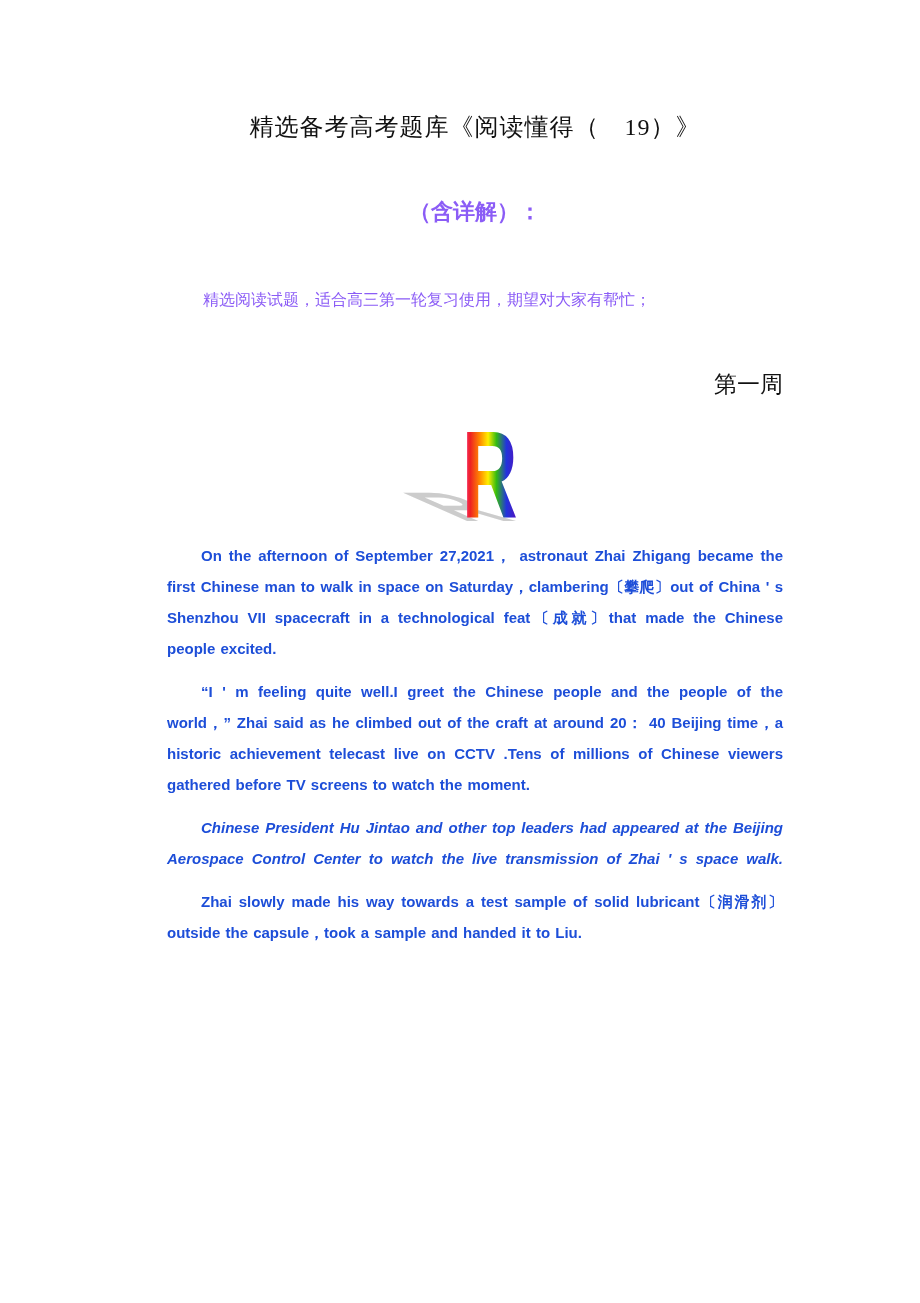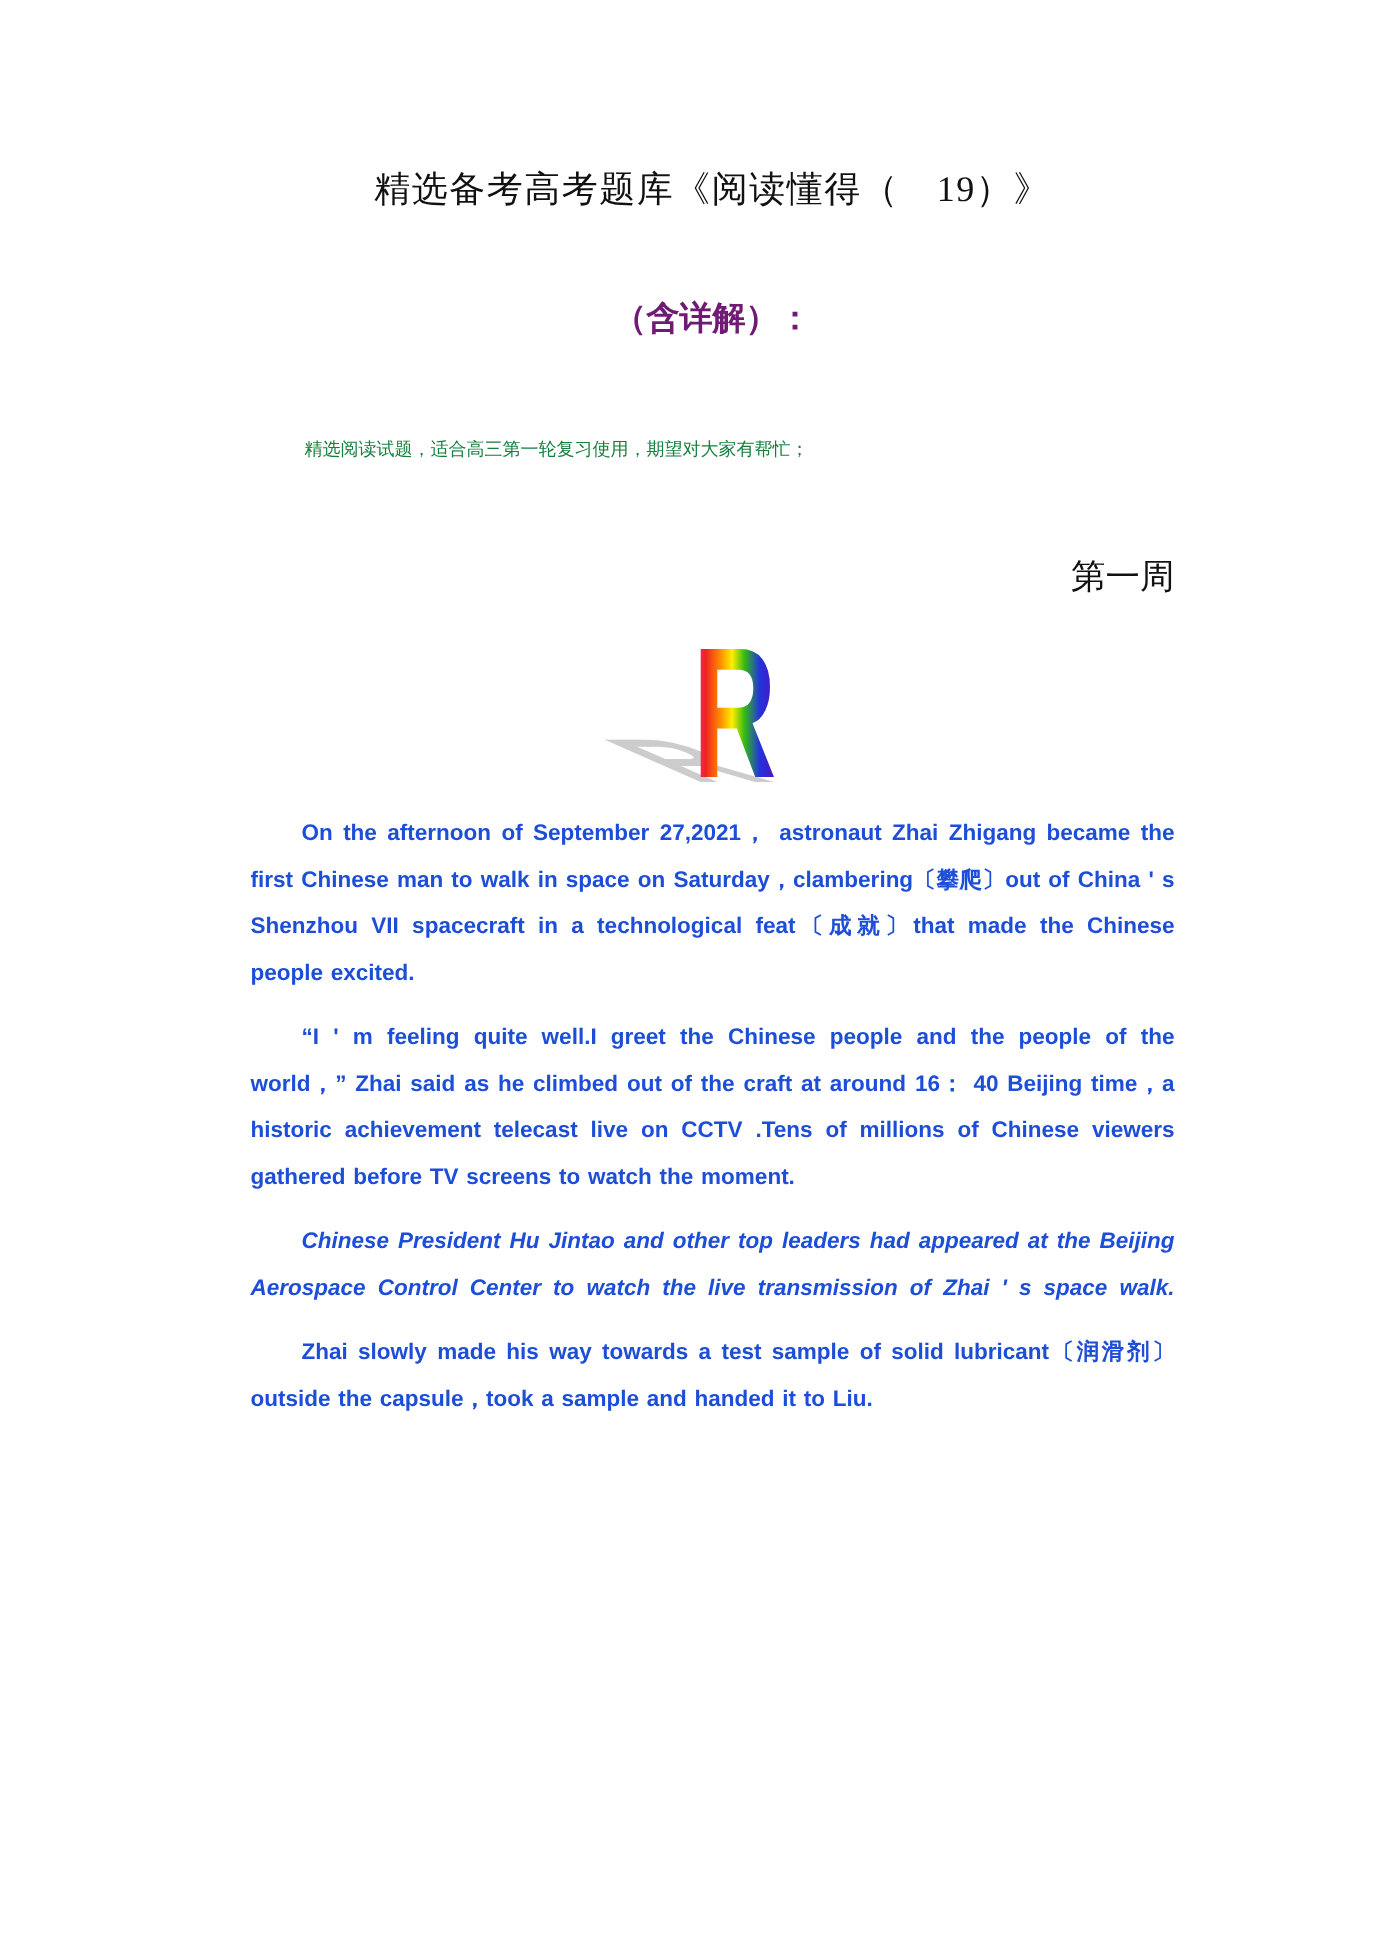--- a/index.html
+++ b/index.html
@@ -24,28 +24,28 @@
     color: #111111;
     letter-spacing: 1px;
   }
   .doc-subtitle {
     margin: 56px 0 0 0;
     text-align: center;
     font-family: "Liberation Serif", "DejaVu Serif", serif;
     font-weight: 600;
     font-size: 22px;
     line-height: 28px;
-    color: #701a75;
+    color: #8b5cf6;
   }
   .intro-note {
     margin: 64px 0 0 36px;
-    font-family: Liberation Mono, monospace;
-    font-size: 12px;
+    font-family: Liberation Serif, serif;
+    font-size: 16px;
     line-height: 20px;
-    color: #15803d;
+    color: #8b5cf6;
   }
   .section-heading {
     margin: 60px 0 0 0;
     text-align: right;
     font-family: "Liberation Serif", "DejaVu Serif", serif;
     font-weight: 500;
     font-size: 23px;
     line-height: 30px;
     color: #111111;
   }
@@ -101,18 +101,18 @@
       </defs>
       <g transform="translate(72,98)">
         <text class="r-letter-text" x="0" y="0" transform="matrix(0.62,0,0.75,0.33,0,3)" fill="#c4c4c4" opacity="0.85">R</text>
         <text class="r-letter-text" x="0" y="0" transform="scale(0.62,1)" fill="url(#rainbowGrad)">R</text>
       </g>
     </svg>
   </div>
 
   <div class="article">
     <p>On the afternoon of September 27,2021， astronaut Zhai Zhigang became the first Chinese man to walk in space on Saturday，clambering〔攀爬〕out of China ' s Shenzhou VII spacecraft in a technological feat〔成就〕that made the Chinese people excited.</p>
-    <p>“I ' m feeling quite well.I greet the Chinese people and the people of the world，” Zhai said as he climbed out of the craft at around 16： 40 Beijing time，a historic achievement telecast live on CCTV .Tens of millions of Chinese viewers gathered before TV screens to watch the moment.</p>
+    <p>“I ' m feeling quite well.I greet the Chinese people and the people of the world，” Zhai said as he climbed out of the craft at around 20： 40 Beijing time，a historic achievement telecast live on CCTV .Tens of millions of Chinese viewers gathered before TV screens to watch the moment.</p>
     <p class="justify-last">Chinese President Hu Jintao and other top leaders had appeared at the Beijing Aerospace Control Center to watch the live transmission of Zhai ' s space walk.</p>
     <p>Zhai slowly made his way towards a test sample of solid lubricant〔润滑剂〕outside the capsule，took a sample and handed it to Liu.</p>
   </div>
 
 </div>
 
 </body></html>

